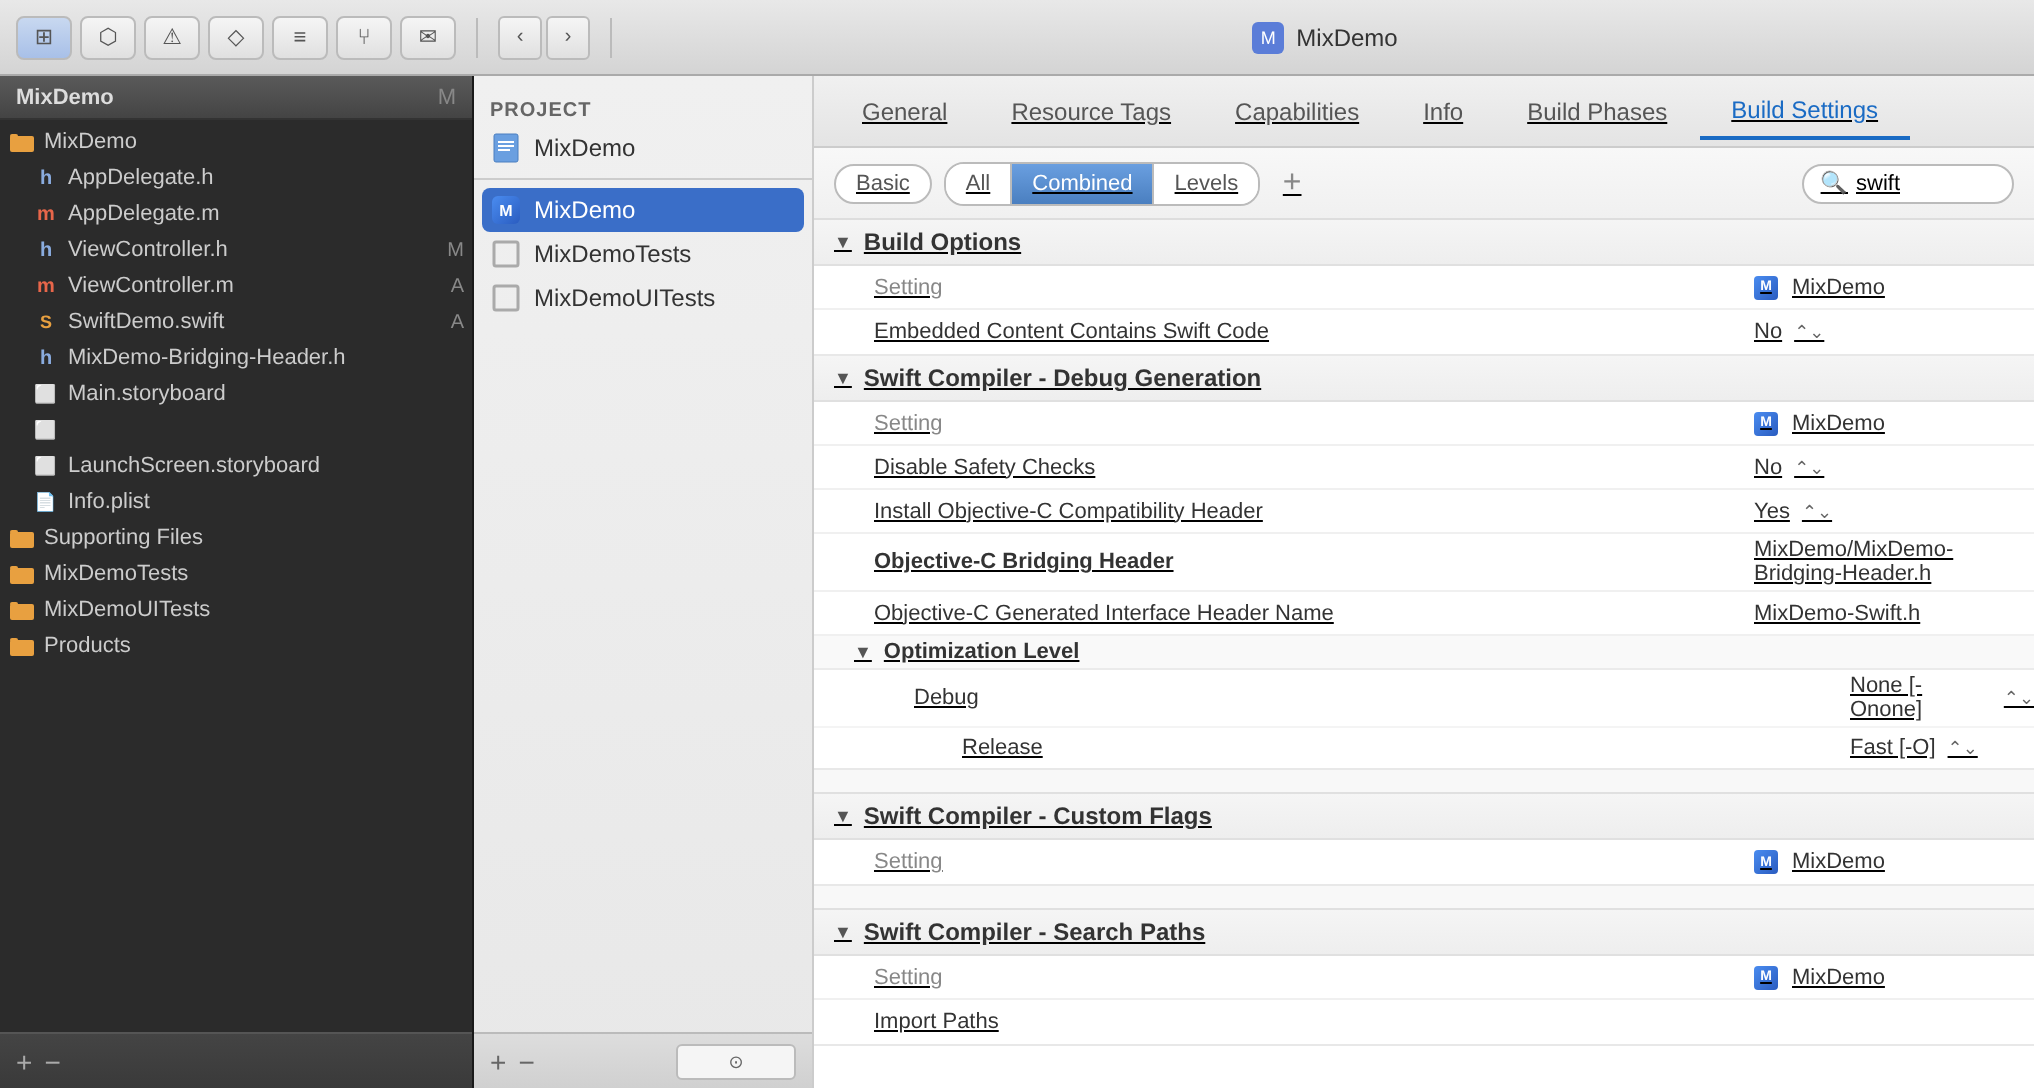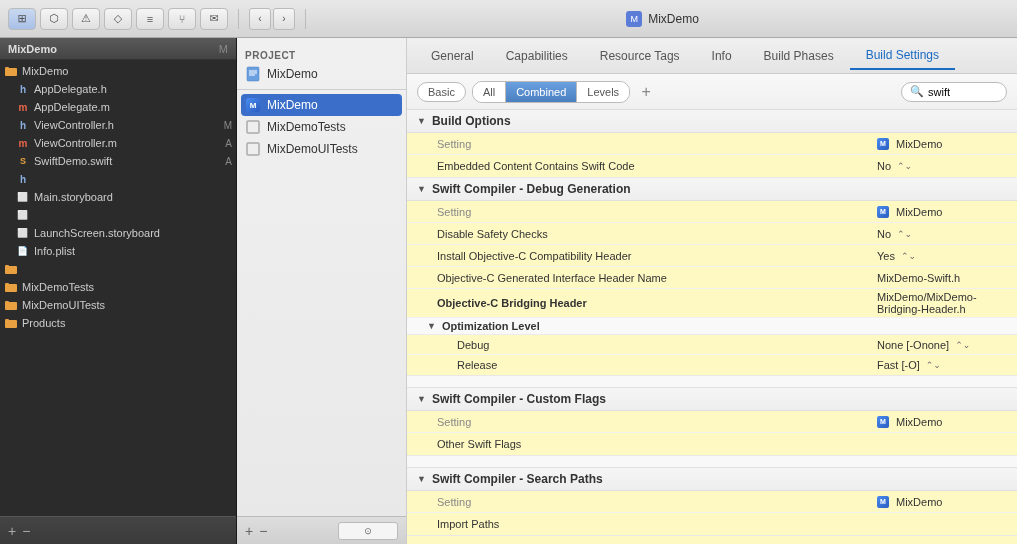--- a/index.html
+++ b/index.html
@@ -48,21 +48,21 @@
     .project-item .item-label { font-size: 12px; color: #333; }
     .project-divider { height: 1px; background: #ccc; margin: 4px 0; }
     .proj-panel-bottom { flex: 1; }
     .proj-bottom-bar { height: 28px; background: linear-gradient(to bottom, #ddd, #d0d0d0); border-top: 1px solid #bbb; display: flex; align-items: center; padding: 0 8px; gap: 6px; }
     .proj-bb-btn { color: #666; font-size: 14px; cursor: pointer; }
 
     
     .app-icon { width: 16px; height: 16px; background: linear-gradient(135deg, #4a8cf0, #2a5cc0); border-radius: 3px; display: flex; align-items: center; justify-content: center; color: white; font-size: 8px; font-weight: bold; }
 
     
-    .content-panel { flex: 1; display: flex; flex-direction: column; background: #fef9c3; overflow: hidden; }
+    .content-panel { flex: 1; display: flex; flex-direction: column; background: #ffffff; overflow: hidden; text-decoration: underline; }
     .content-tabs { height: 36px; background: linear-gradient(to bottom, #f0f0f0, #e4e4e4); border-bottom: 1px solid #ccc; display: flex; align-items: center; padding: 0 8px; gap: 0; }
     .content-tab { padding: 0 16px; height: 28px; display: flex; align-items: center; font-size: 12px; color: #555; cursor: pointer; border-radius: 5px; }
     .content-tab.active { color: #1a6bc4; font-weight: 500; border-bottom: 2px solid #1a6bc4; border-radius: 0; }
 
     
     .filter-bar { height: 36px; background: linear-gradient(to bottom, #f8f8f8, #f0f0f0); border-bottom: 1px solid #ddd; display: flex; align-items: center; padding: 0 10px; gap: 6px; }
     .filter-btn { padding: 2px 10px; height: 20px; border: 1px solid #bbb; border-radius: 10px; font-size: 11px; cursor: pointer; background: #fff; color: #555; }
     .filter-btn.active { background: linear-gradient(to bottom, #6a9fe0, #4a7fc0); color: white; border-color: #3a6fb0; }
     .filter-add { width: 20px; height: 20px; display: flex; align-items: center; justify-content: center; color: #888; font-size: 16px; cursor: pointer; }
     .filter-spacer { flex: 1; }
@@ -83,21 +83,21 @@
     .row-name.bold { font-weight: 600; }
     .row-value { flex: 1; padding-left: 10px; font-size: 11px; color: #333; display: flex; align-items: center; gap: 4px; }
     .row-setting-label { color: #888; }
     .app-icon-inline { width: 12px; height: 12px; background: linear-gradient(135deg, #4a8cf0, #2a5cc0); border-radius: 2px; display: inline-flex; align-items: center; justify-content: center; color: white; font-size: 7px; font-weight: bold; margin-right: 3px; }
     .stepper { color: #666; font-size: 9px; margin-left: 2px; }
 
     .subsection-header { display: flex; align-items: center; padding: 2px 10px 2px 20px; background: #f9f9f9; border-bottom: 1px solid #ebebeb; cursor: pointer; }
     .sub-toggle { color: #555; font-size: 9px; margin-right: 6px; }
     .sub-title { font-size: 11px; font-weight: 600; color: #333; }
 
-    .sub-row { display: flex; align-items: center; padding: 2px 0; border-bottom: 1px solid #f4f4f4; min-height: 20px; }
+    .sub-row { display: flex; align-items: center; padding: 2px 0; border-bottom: 1px solid #f4f4f4; min-height: 20px; gap: 48px; }
     .sub-row .row-name { padding-left: 50px; }
   </style>
 </head>
 <body>
 
 <div class="toolbar">
   <div class="toolbar-left">
     <div class="tb-btn active">⊞</div>
     <div class="tb-btn">⬡</div>
     <div class="tb-btn">⚠</div>
@@ -180,20 +180,21 @@
           </div>
         <span class="label">SwiftDemo.swift</span>
         <span class="badge">A</span>
       </div>
 
       <div class="tree-item">
         <div class="indent" style="width:12px"></div>
         <div class="icon">
             <span class="file-h">h</span>
           </div>
+        <span class="label">MixDemo-Bridging-Header.h</span>
       </div>
 
       <div class="tree-item">
         <div class="indent" style="width:12px"></div>
         <div class="icon">
             <span class="file-storyboard">⬜</span>
           </div>
         <span class="label">Main.storyboard</span>
       </div>
 
@@ -221,20 +222,21 @@
       </div>
 
       <div class="tree-item">
         <div class="indent" style="width:0px"></div>
         <div class="icon">
           <svg width="12" height="10" viewBox="0 0 12 10">
               <rect x="0" y="2" width="12" height="8" rx="1" fill="#e8a040"></rect>
               <rect x="0" y="1" width="4" height="2" rx="1" fill="#e8a040"></rect>
             </svg>
         </div>
+        <span class="label">Supporting Files</span>
       </div>
 
       <div class="tree-item">
         <div class="indent" style="width:0px"></div>
         <div class="icon">
           <svg width="12" height="10" viewBox="0 0 12 10">
               <rect x="0" y="2" width="12" height="8" rx="1" fill="#e8a040"></rect>
               <rect x="0" y="1" width="4" height="2" rx="1" fill="#e8a040"></rect>
             </svg>
         </div>
@@ -320,22 +322,22 @@
       <div style="width:60px;height:18px;border:1px solid #bbb;border-radius:3px;background:#f5f5f5;display:flex;align-items:center;justify-content:center;">
         <span style="font-size:9px;color:#666;">⊙</span>
       </div>
     </div>
   </div>
 
   <div class="content-panel">
 
     <div class="content-tabs">
       <div class="content-tab">General</div>
+      <div class="content-tab">Resource Tags</div>
       <div class="content-tab">Capabilities</div>
-      <div class="content-tab">Resource Tags</div>
       <div class="content-tab">Info</div>
       <div class="content-tab">Build Phases</div>
       <div class="content-tab active">Build Settings</div>
     </div>
 
     <div class="filter-bar">
       <button class="filter-btn">Basic</button>
       <div style="display:flex;border:1px solid #bbb;border-radius:10px;overflow:hidden;">
         <button class="filter-btn" style="border:none;border-right:1px solid #bbb;border-radius:0;height:20px;">All</button>
         <button class="filter-btn active" style="border:none;border-right:1px solid #bbb;border-radius:0;height:20px;">Combined</button>
@@ -392,45 +394,45 @@
           </div>
         </div>
         <div class="settings-row">
           <div class="row-name">Install Objective-C Compatibility Header</div>
           <div class="row-value">
             <span>Yes</span>
             <span class="stepper">⌃⌄</span>
           </div>
         </div>
         <div class="settings-row">
+          <div class="row-name bold">Objective-C Bridging Header</div>
+          <div class="row-value">
+            <span>MixDemo/MixDemo-Bridging-Header.h</span>
+          </div>
+        </div>
+        <div class="settings-row">
           <div class="row-name">Objective-C Generated Interface Header Name</div>
           <div class="row-value">
             <span>MixDemo-Swift.h</span>
-          </div>
-        </div>
-        <div class="settings-row">
-          <div class="row-name bold">Objective-C Bridging Header</div>
-          <div class="row-value">
-            <span>MixDemo/MixDemo-Bridging-Header.h</span>
           </div>
         </div>
 
         <div class="subsection-header">
           <span class="sub-toggle">▼</span>
           <span class="sub-title">Optimization Level</span>
         </div>
         <div class="settings-row sub-row">
           <div class="row-name" style="padding-left:50px;">Debug</div>
           <div class="row-value">
             <span>None [-Onone]</span>
             <span class="stepper">⌃⌄</span>
           </div>
         </div>
         <div class="settings-row sub-row">
-          <div class="row-name" style="padding-left:50px;">Release</div>
+          <div class="row-name" style="padding-left:74px;">Release</div>
           <div class="row-value">
             <span>Fast [-O]</span>
             <span class="stepper">⌃⌄</span>
           </div>
         </div>
       </div>
 
       <div style="height:12px;background:#f8f8f8;border-bottom:1px solid #e0e0e0;"></div>
 
       <div class="settings-section">
@@ -438,24 +440,20 @@
           <span class="section-toggle">▼</span>
           <span class="section-title">Swift Compiler - Custom Flags</span>
         </div>
         <div class="settings-row">
           <div class="row-name row-setting-label">Setting</div>
           <div class="row-value">
             <div class="app-icon-inline">M</div>
             <span>MixDemo</span>
           </div>
         </div>
-        <div class="settings-row">
-          <div class="row-name">Other Swift Flags</div>
-          <div class="row-value"></div>
-        </div>
       </div>
 
       <div style="height:12px;background:#f8f8f8;border-bottom:1px solid #e0e0e0;"></div>
 
       <div class="settings-section">
         <div class="section-header">
           <span class="section-toggle">▼</span>
           <span class="section-title">Swift Compiler - Search Paths</span>
         </div>
         <div class="settings-row">

